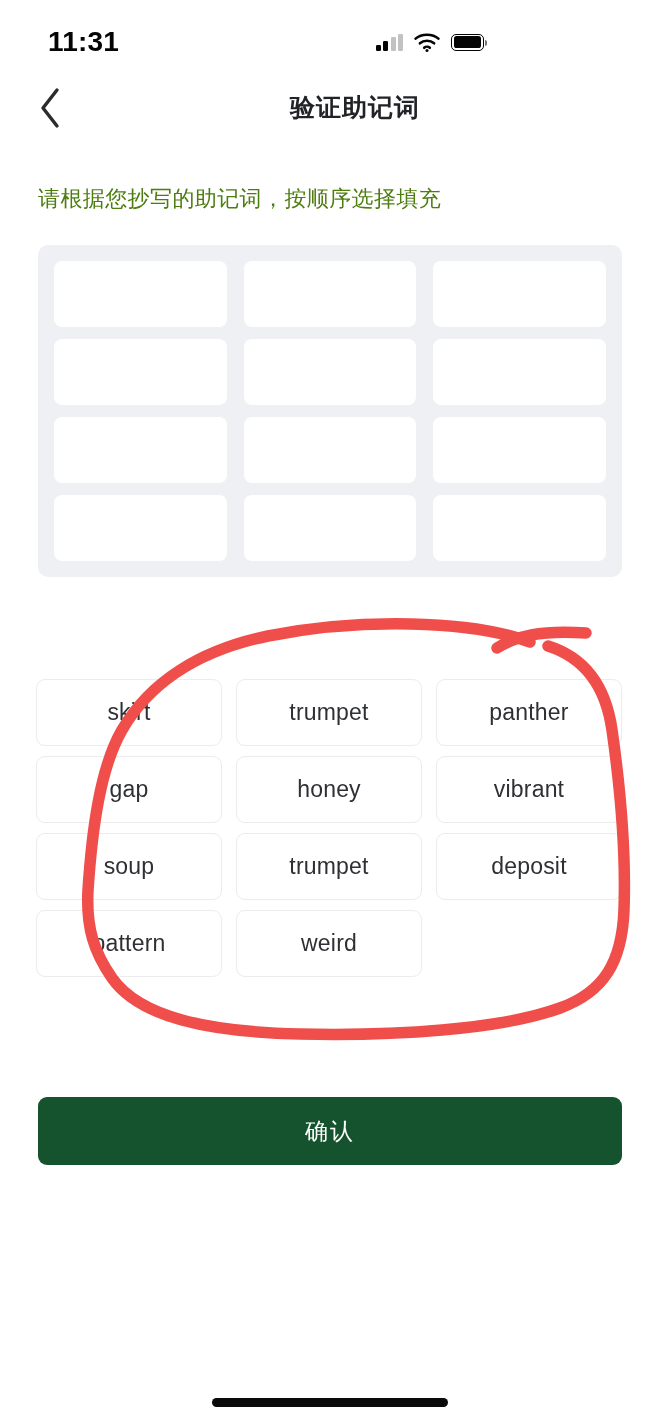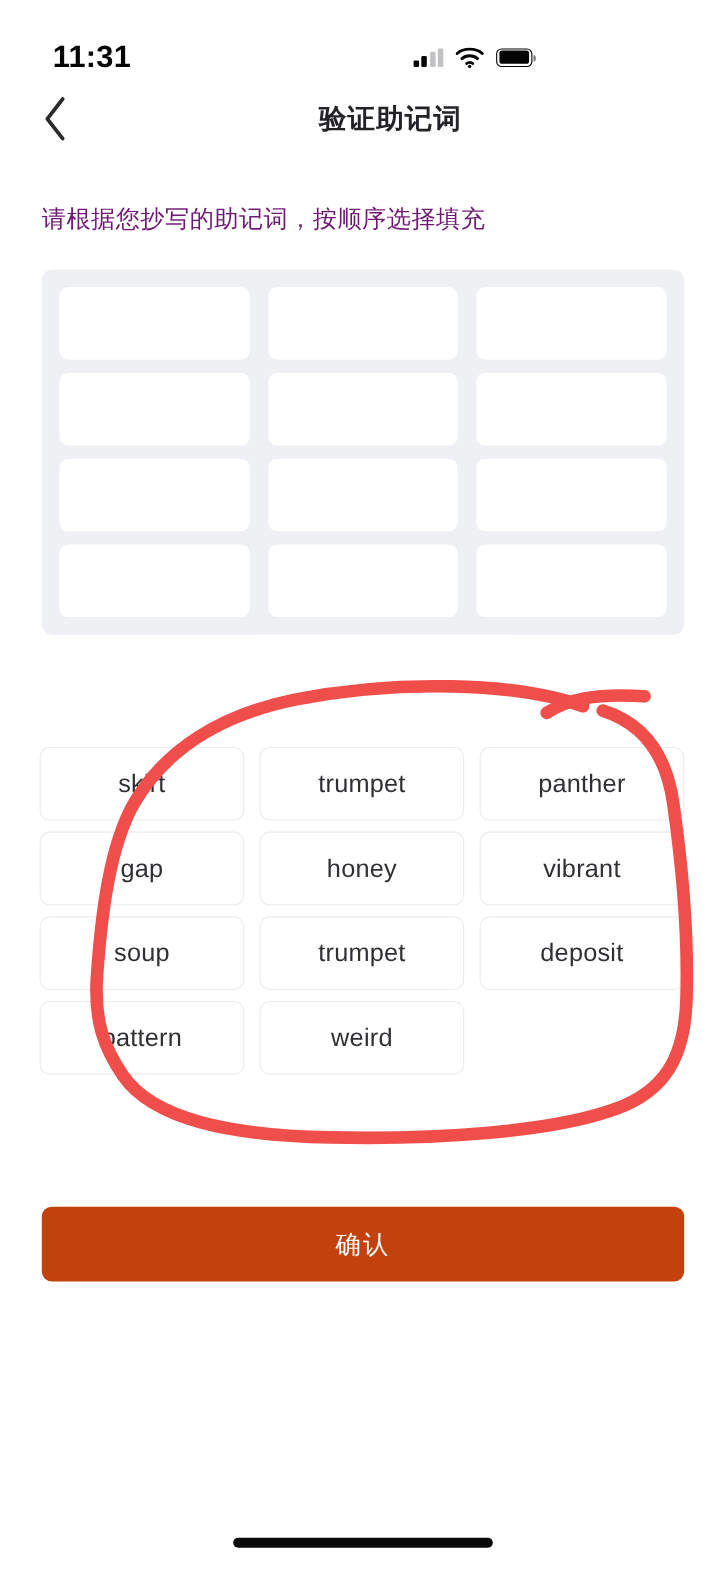--- a/index.html
+++ b/index.html
@@ -12,21 +12,21 @@
     background: #ffffff;
     font-family: "Liberation Sans", "DejaVu Sans", sans-serif;
     overflow: hidden;
     position: relative;
     -webkit-font-smoothing: antialiased;
   }
 
   
   .status-bar {
     position: absolute;
-    top: 14px; left: 0;
+    top: 4px; left: 0;
     width: 528px;
     height: 72px;
     display: flex;
     align-items: center;
     justify-content: space-between;
     padding: 0 44px 0 48px;
     box-sizing: border-box;
   }
   .status-time {
     font-size: 28px;
@@ -122,21 +122,21 @@
     letter-spacing: 1px;
     padding-left: 25px;
   }
 
   
   .instruction {
     position: absolute;
     left: 38px;
     top: 184px;
     font-size: 22px;
-    color: #701a75;
+    color: #4d7c0f;
     letter-spacing: 0.4px;
     white-space: nowrap;
   }
 
   
   .slot-panel {
     position: absolute;
     left: 38px;
     top: 245px;
     width: 584px;
@@ -195,21 +195,21 @@
     pointer-events: none;
   }
 
   
   .confirm-btn {
     position: absolute;
     left: 38px;
     top: 1097px;
     width: 584px;
     height: 68px;
-    background: #c2410c;
+    background: #14532d;
     border: none;
     border-radius: 9px;
     color: #ffffff;
     font-size: 23px;
     font-family: "Liberation Sans", "DejaVu Sans", sans-serif;
     letter-spacing: 2px;
     cursor: pointer;
   }
 
   

